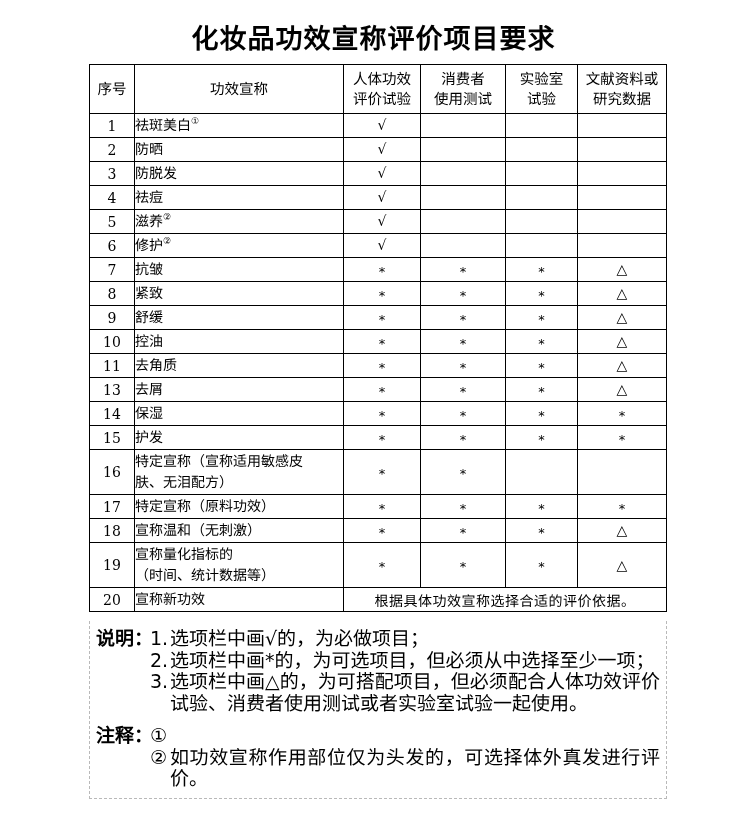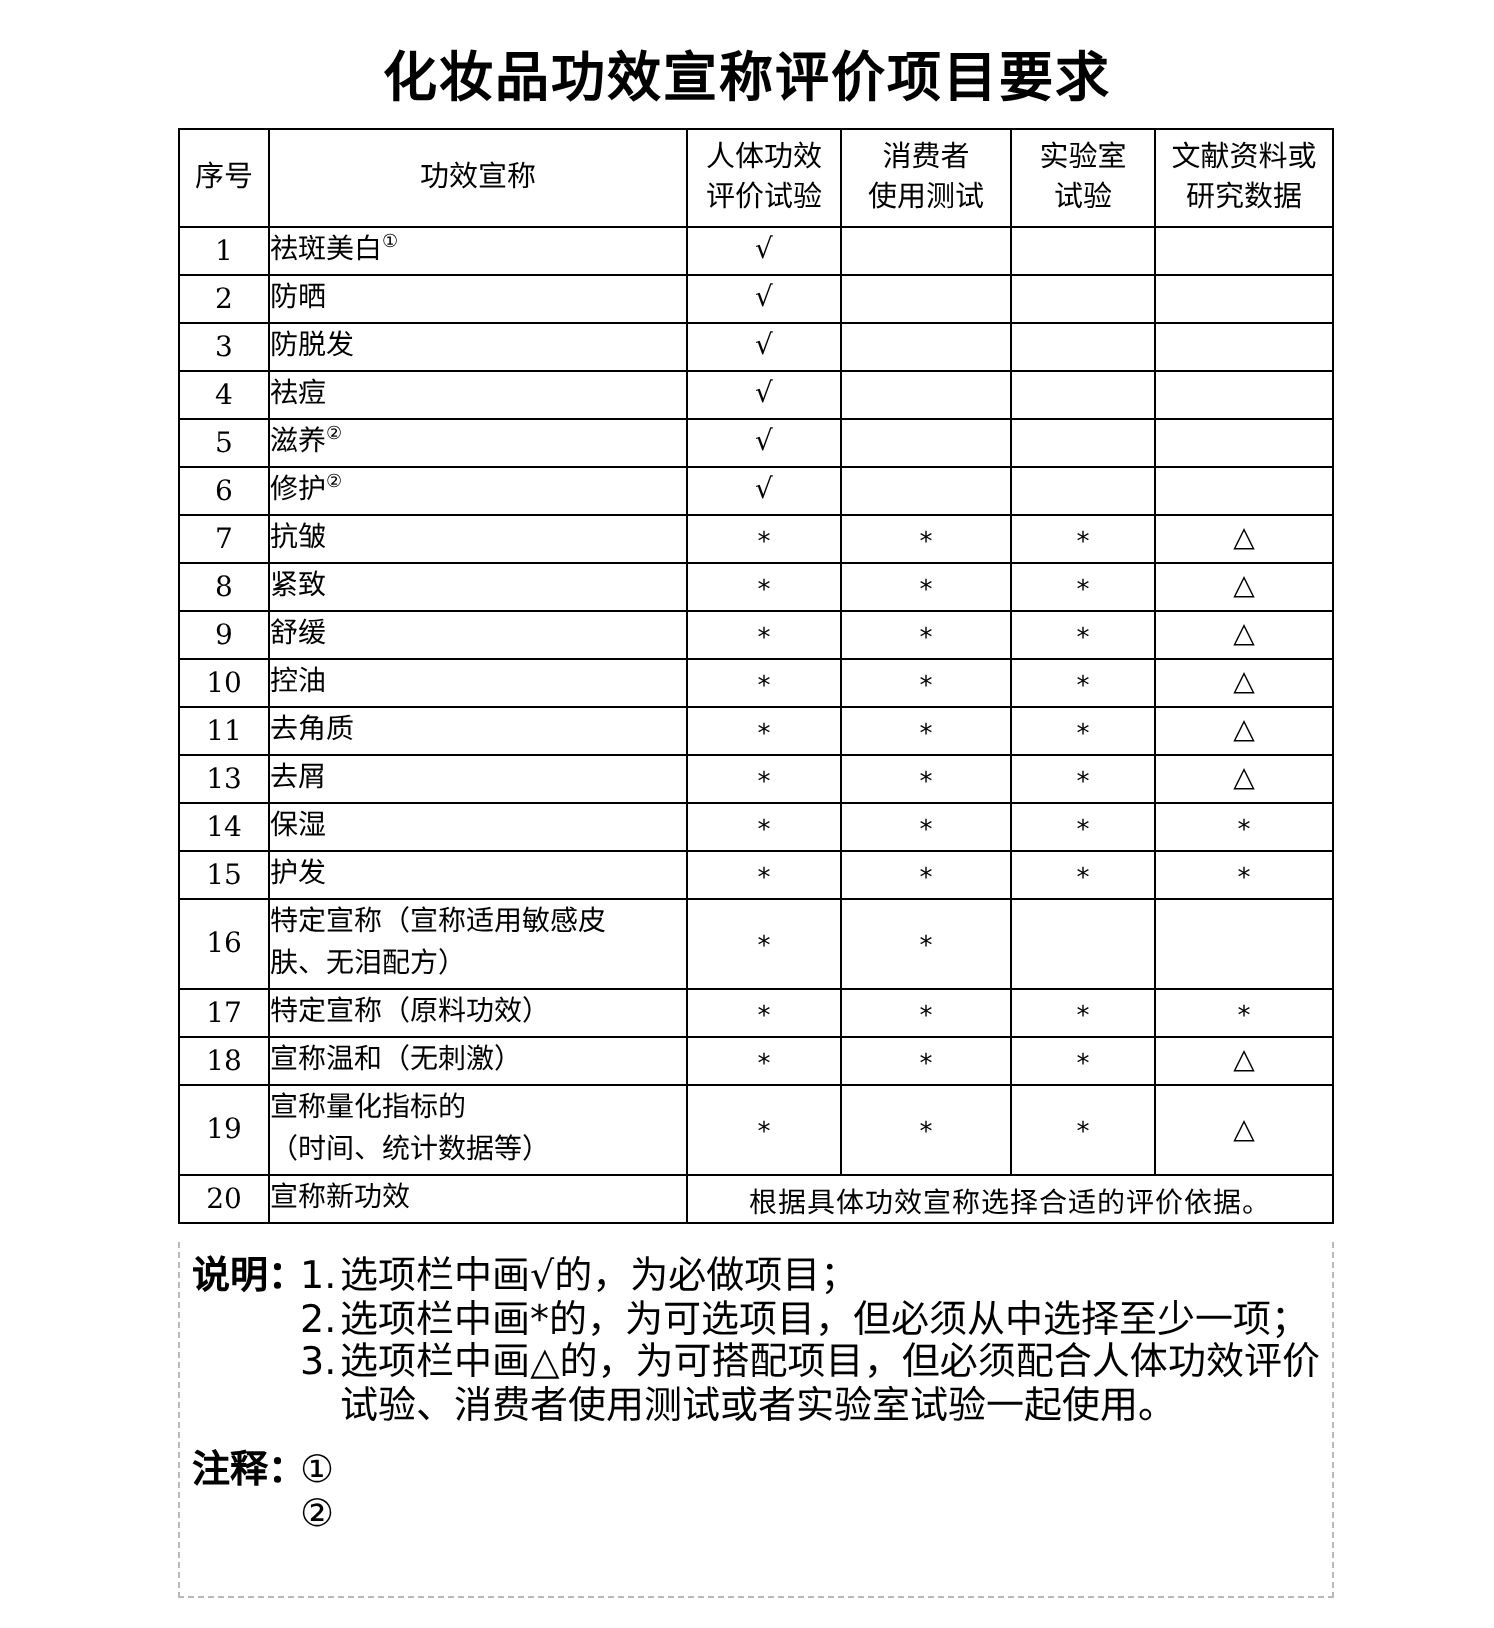--- a/index.html
+++ b/index.html
@@ -382,17 +382,18 @@
       </div>
     <div class="spacer-8"></div>
     <div class="note-group" id="annotation-group">
         <div class="note-row">
           <div class="note-label">注释：</div>
           <div class="note-marker">①</div>
         </div>
         <div class="note-row">
           <div class="note-label blank">注释：</div>
           <div class="note-marker">②</div>
+          <div class="note-text">如功效宣称作用部位仅为头发的，可选择体外真发进行评价。</div>
         </div>
       </div>
   </div>
 
 </div>
 
 </body></html>

